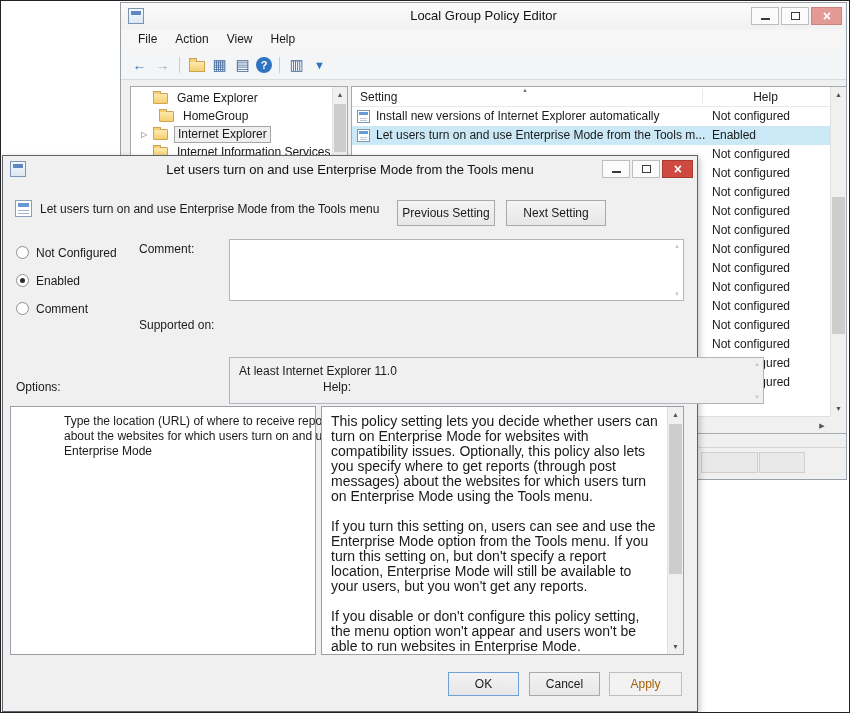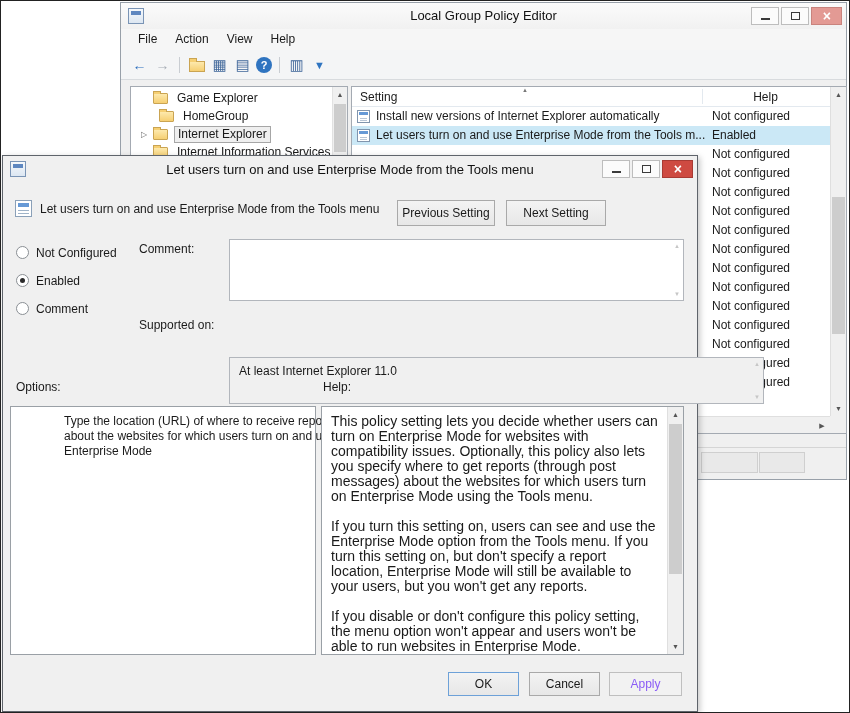--- a/index.html
+++ b/index.html
@@ -110,21 +110,21 @@
   .supported-text{position:absolute;left:9px;top:6px;font-size:12px;}
   .options-panel{position:absolute;left:7px;top:250px;width:306px;height:249px;background:#fff;border:1px solid #9aa0a6;}
   .options-text{position:absolute;left:8px;top:7px;width:290px;font-size:12px;line-height:15px;margin-left:45px;}
   .url-input{position:absolute;left:7px;top:70px;width:221px;height:20px;border:1px solid #8995a3;background:#fff;font-size:12px;padding:2px 4px;font-family:inherit;color:#111;}
   .help-panel{position:absolute;left:318px;top:250px;width:363px;height:249px;background:#fff;border:1px solid #9aa0a6;}
   .help-text{position:absolute;left:0;top:0;right:16px;bottom:0;padding:7px 6px 7px 9px;font-size:14px;line-height:15px;overflow:hidden;}
   .help-text p{margin:0 0 15px 0;}
   .help-scroll{right:0;top:0;bottom:0;width:16px;border-left:1px solid #dfdfdf;}
   .btn.ok{left:445px;top:516px;width:71px;height:24px;border-color:#6da1d8;}
   .btn.cancel{left:526px;top:516px;width:71px;height:24px;}
-  .btn.apply{left:606px;top:516px;width:73px;height:24px;color:#8b5cf6;background:#f2f2f2;border-color:#bfbfbf;}
+  .btn.apply{left:606px;top:516px;width:73px;height:24px;color:#a16207;background:#f2f2f2;border-color:#bfbfbf;}
 </style>
 </head>
 <body>
 
 <div id="canvas">
 
   <section class="gpe">
     <div class="gpe-titlebar">
       <span class="app-icon"></span>
       <span class="win-title">Local Group Policy Editor</span>

